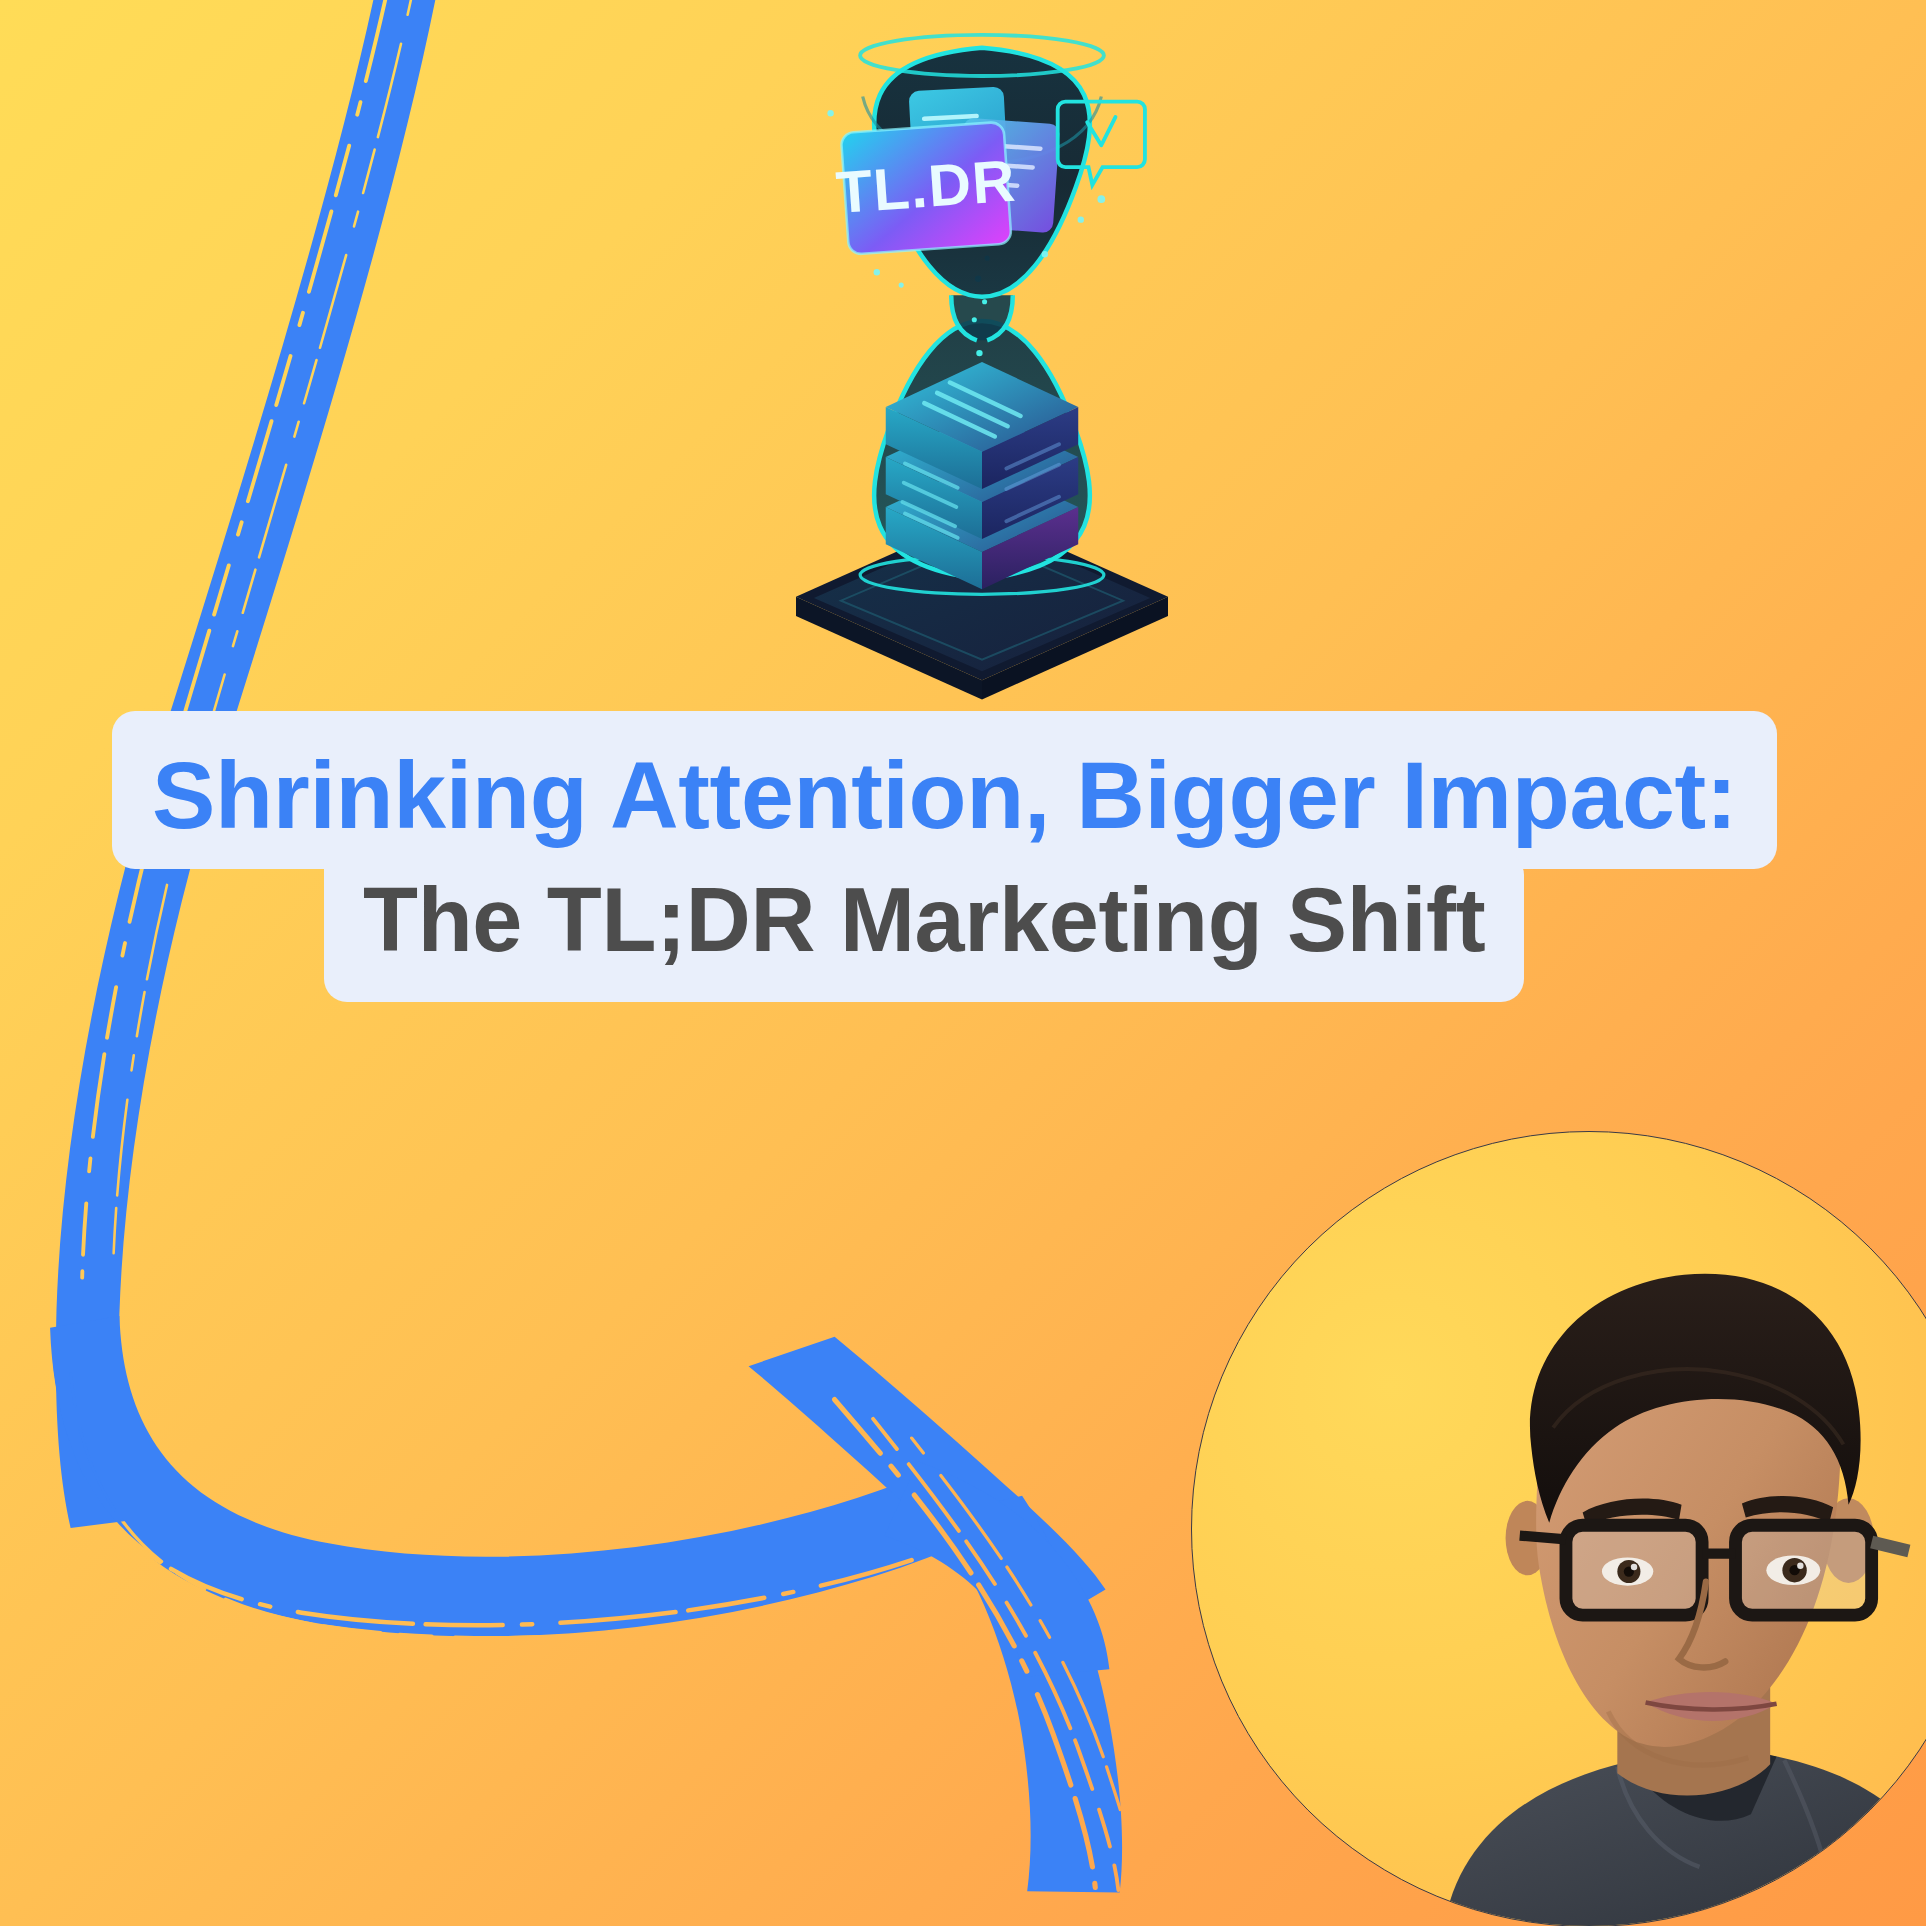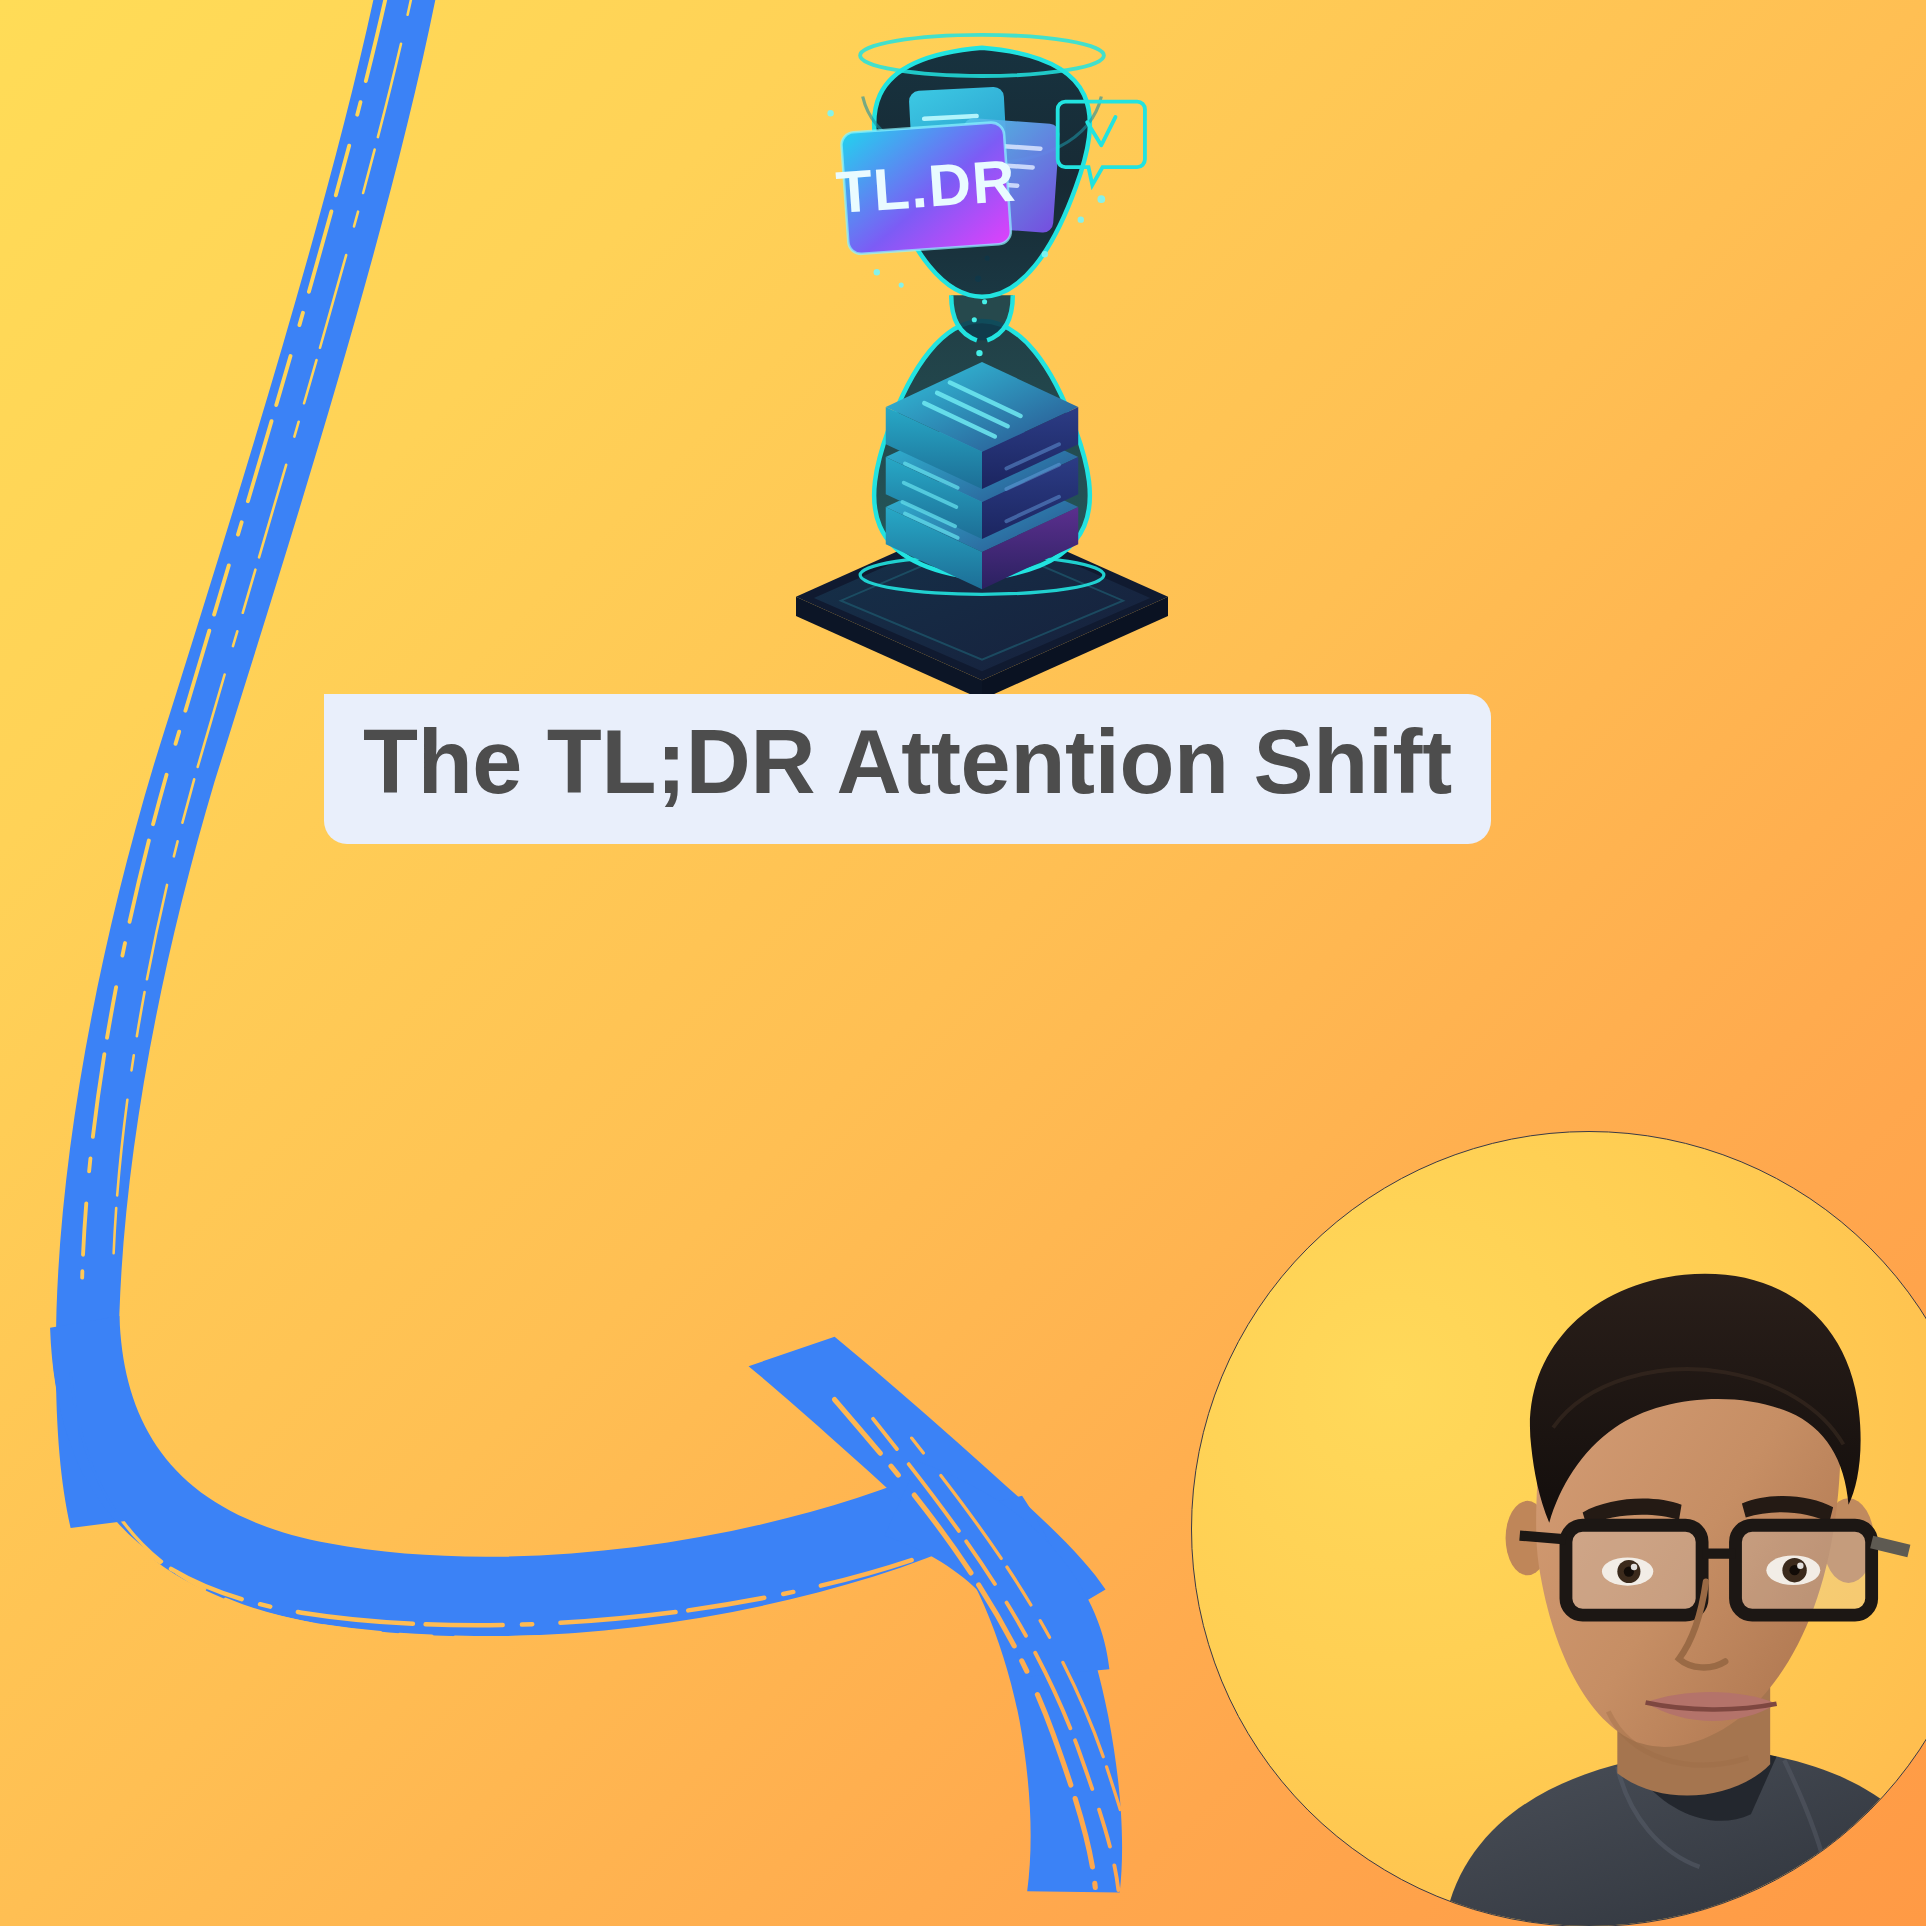--- a/index.html
+++ b/index.html
@@ -299,21 +299,22 @@
           <circle cx="564" cy="312" r="5"></circle>
           <circle cx="508" cy="366" r="5"></circle>
           <circle cx="246" cy="394" r="5"></circle>
           <circle cx="284" cy="414" r="4"></circle>
         </g>
       </g>
     </svg>
   </div>
 
   <div class="title-stack">
-    <span class="title-line title-line-2">The TL;DR Attention Shift</span>
+    <span class="title-line title-line-1">Shrinking Attention, Bigger Impact:</span>
+    <span class="title-line title-line-2">The TL;DR Marketing Shift</span>
   </div>
 
   <div class="portrait">
     <svg class="portrait-photo" viewBox="0 0 1040 1090" xmlns="http://www.w3.org/2000/svg">
       <defs>
         <linearGradient id="skinG" x1="0" y1="0" x2="1" y2="1">
           <stop offset="0%" stop-color="#D7A079"></stop>
           <stop offset="55%" stop-color="#C68E64"></stop>
           <stop offset="100%" stop-color="#A9714B"></stop>
         </linearGradient>

